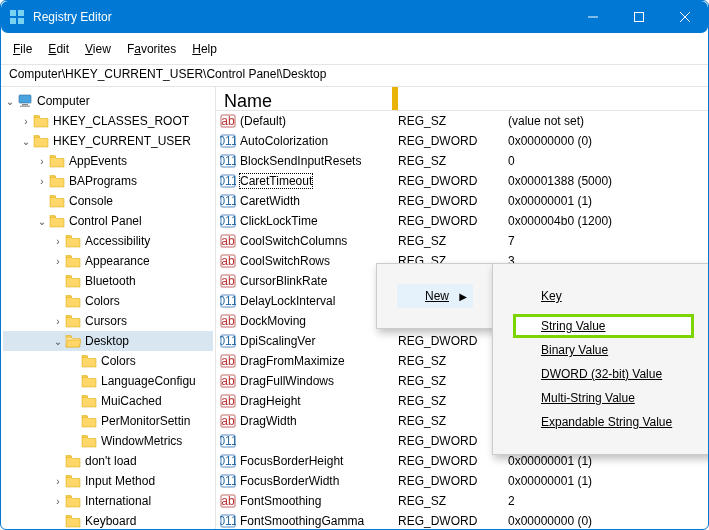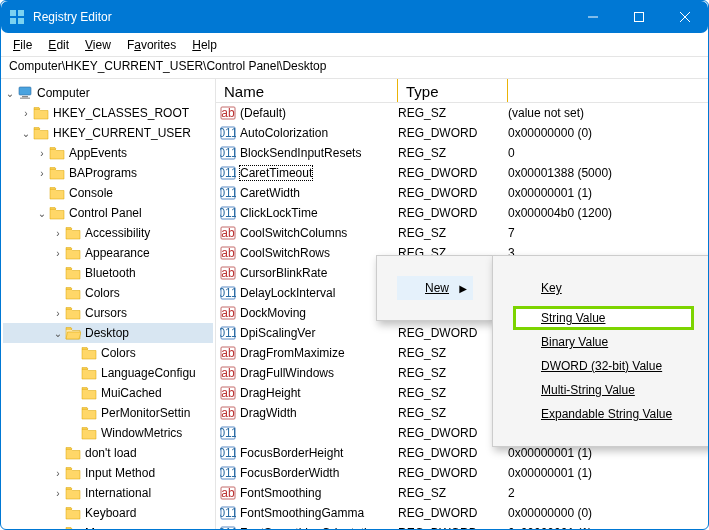--- a/index.html
+++ b/index.html
@@ -1,41 +1,41 @@
 <!DOCTYPE html>
 <html><head>
 <meta charset="utf-8">
 <style>
 * { box-sizing: border-box; margin: 0; padding: 0; font-family: 'Segoe UI', Tahoma, sans-serif; font-size: 12px; }
 body { width: 709px; height: 530px; overflow: hidden; background: #fff; border: 1px solid #0078d4; border-radius: 6px; }
 .titlebar { height: 32px; background: #0078d4; display: flex; align-items: center; padding-left: 8px; color: #fff; border-radius: 7px; }
 .titlebar .app-icon { width: 16px; height: 16px; margin-right: 8px; }
 .titlebar .title { flex: 1; font-size: 12px; }
 .titlebar .winbtn { width: 46px; height: 32px; display: flex; align-items: center; justify-content: center; color: #fff; }
-.menubar { height: 24px; display: flex; align-items: center; padding: 0 6px; gap: 4px; border-bottom: 1px solid #e5e5e5; }
+.menubar { height: 32px; display: flex; align-items: center; padding: 0 6px; gap: 4px; border-bottom: 1px solid #e5e5e5; }
 .menubar .menuitem { padding: 2px 6px; }
 .menubar .menuitem u { text-decoration: underline; }
 .addrbar { height: 22px; padding: 2px 8px; border-bottom: 1px solid #e5e5e5; font-size: 12px; color: #000; }
 .main { display: flex; height: calc(530px - 32px - 24px - 22px - 2px); }
 .tree { width: 215px; border-right: 1px solid #e5e5e5; overflow: auto; padding: 4px 2px; }
 .tree-scroll::-webkit-scrollbar, .list::-webkit-scrollbar { width: 16px; height: 16px; }
 .tree-scroll::-webkit-scrollbar-thumb, .list::-webkit-scrollbar-thumb { background: #c2c2c2; border-radius: 3px; }
 .tree ul { list-style: none; }
 .tree li { white-space: nowrap; }
 .tree .row { display: flex; align-items: center; height: 20px; cursor: default; }
 .tree .indent { display: inline-block; }
 .tree .twisty { width: 14px; text-align: center; color: #555; font-size: 10px; }
 .tree .folder { width: 16px; height: 14px; margin-right: 4px; }
 .tree .pc-icon { width: 16px; height: 14px; margin-right: 4px; }
 .tree .label { font-size: 12px; }
 .tree .row.selected { background: #d8e6f2; }
 .tree .row.selected .label { background: #d8e6f2; }
 .list { flex: 1; overflow: auto; position: relative; }
 .list-header { display: flex; position: sticky; top: 0; background: #fff; border-bottom: 1px solid #e5e5e5; height: 24px; }
-.list-header .col { padding: 4px 8px; font-size: 15px; border-right: 1px solid #eab308; }
+.list-header .col { padding: 4px 8px; font-size: 18px; border-right: 6px solid #eab308; }
 .col-name { width: 182px; }
 .col-type { width: 110px; }
 .col-data { flex: 1; }
 .list-body .lrow { display: flex; align-items: center; height: 20px; }
 .list-body .lrow .cname { width: 182px; display: flex; align-items: center; padding-left: 4px; }
 .list-body .lrow .ctype { width: 110px; }
 .list-body .lrow .cdata { flex: 1; }
 .val-icon { width: 16px; height: 16px; margin-right: 4px; flex-shrink: 0; }
 .lrow.focused .nametext { outline: 1px dotted #000; }
 .ctxmenu { position: absolute; background: #f5f5f5; border: 1px solid #ccc; box-shadow: 2px 4px 8px rgba(0,0,0,0.25); z-index: 10; padding: 20px; text-decoration: underline; }
@@ -344,21 +344,20 @@
             </svg>
             <span class="label">Mouse</span>
           </div>
         </li>
       </ul>
   </div>
 
   <div class="list">
     <div class="list-header">
       <div class="col col-name">Name</div>
-      <div class="col col-type">Type</div>
     </div>
     <div class="list-body" id="list-body">
         <div class="lrow">
           <div class="cname">
             <svg class="val-icon" viewBox="0 0 16 16">
               <rect x="1" y="2" width="14" height="12" rx="1" fill="#fff" stroke="#c46a6a"></rect>
               <text x="8" y="12" text-anchor="middle" font-size="8" fill="#b33" font-family="Arial">ab</text>
             </svg>
             <span class="nametext">(Default)</span>
           </div>

